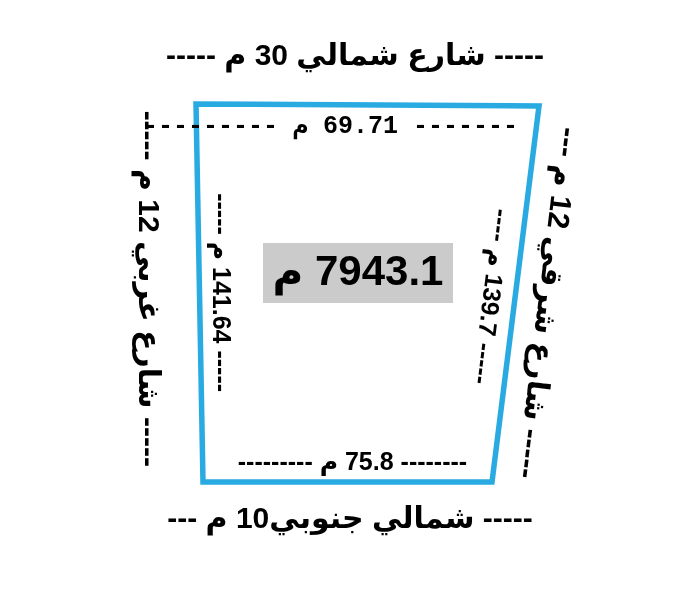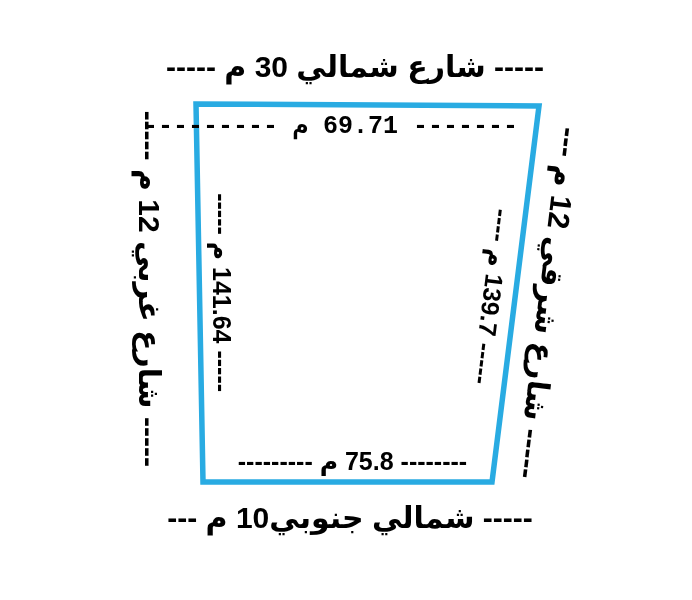--- a/index.html
+++ b/index.html
@@ -38,21 +38,21 @@
     letter-spacing: 0.5px;
   }
   .dim {
     font-size: 25px;
     letter-spacing: 0.5px;
   }
   .rot90  { transform: rotate(90deg); }
   .rot97  { transform: rotate(97deg); }
 
   
-  #north-street { left: 140px; top: 36px;  width: 430px; margin-top: 12px; }
+  #north-street { left: 140px; top: 36px;  width: 430px; }
   #north-dim    { left: 228px; top: 111px; width: 290px; font-family: Liberation Mono, monospace; }
   #west-street  { left: -31px; top: 270px; width: 360px; }
   #west-dim     { left: 91px;  top: 277px; width: 260px; }
   #east-dim     { left: 389px; top: 281px; width: 205px; }
   #east-street  { left: 382px; top: 296px; width: 330px; }
   #south-dim    { left: 190px; top: 446px; width: 325px; }
   #south-street { left: 140px; top: 499px; width: 420px; }
 
   #area-wrap {
     position: absolute;
@@ -86,20 +86,23 @@
   </svg>
 
   <div id="north-street" class="lbl street">----- شارع شمالي 30 م -----</div>
 
   <div id="north-dim" class="lbl dim">------- 69.71 م ---------</div>
 
   <div id="west-street" class="lbl street rot90">----- شارع غربي 12 م -----</div>
 
   <div id="west-dim" class="lbl dim rot90">----- 141.64 م -----</div>
 
+  <div id="area-wrap">
+    <span id="area-value">7943.1 م</span>
+  </div>
 
   <div id="east-dim" class="lbl dim rot97">----- 139.7 م ----</div>
 
   <div id="east-street" class="lbl street rot97">----- شارع شرقي 12 م ---</div>
 
   <div id="south-dim" class="lbl dim">-------- 75.8 م ---------</div>
 
   <div id="south-street" class="lbl street">----- شمالي جنوبي10 م ---</div>
 
 </div>

